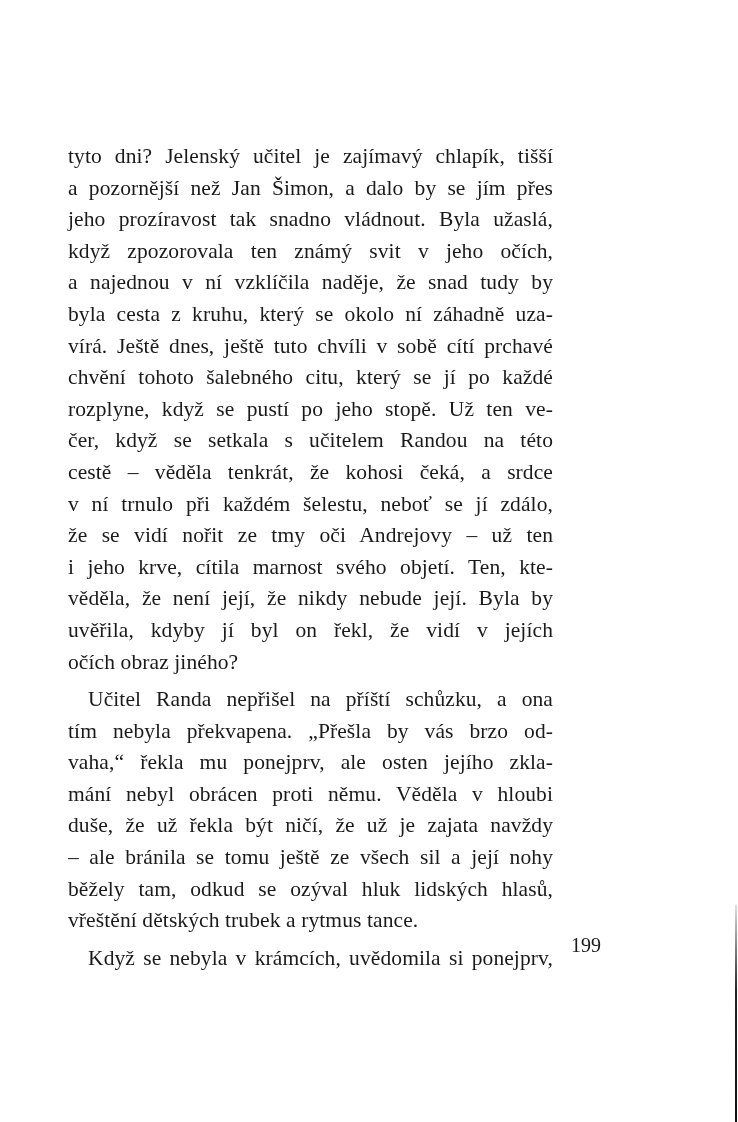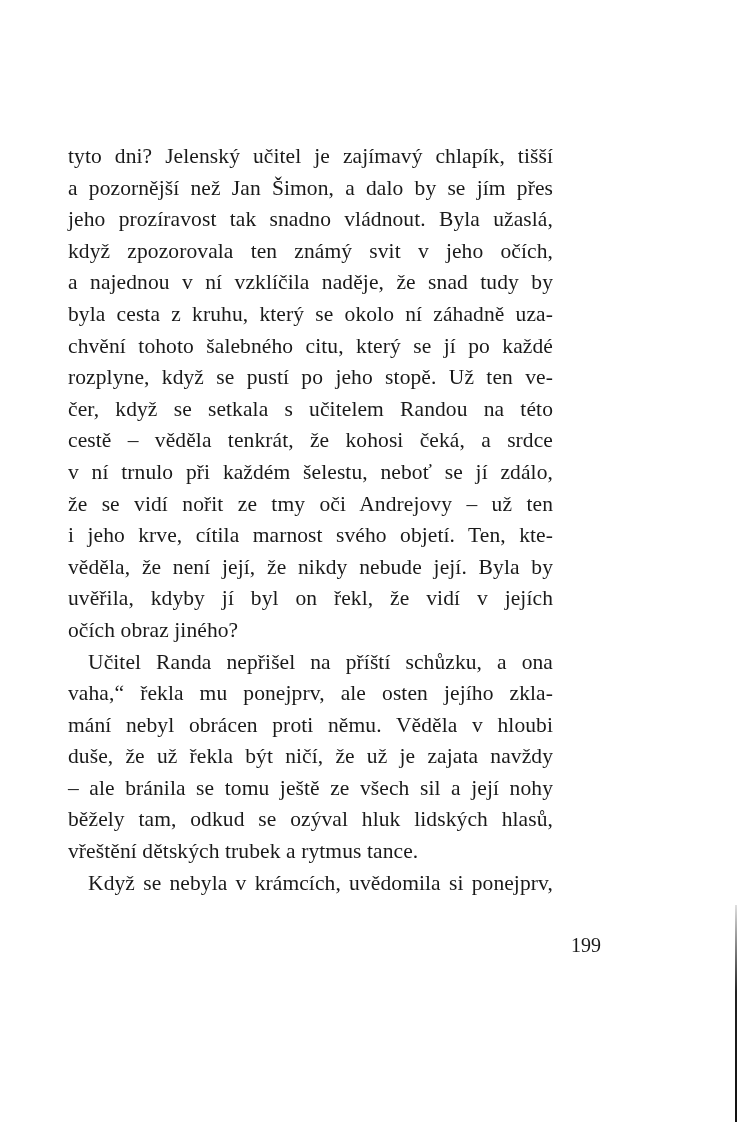--- a/index.html
+++ b/index.html
@@ -36,20 +36,21 @@
       text-align: justify;
       text-align-last: justify;
       white-space: nowrap;
       letter-spacing: 0.1px;
     }
     .line.last {
       text-align-last: left;
     }
     .line.indent {
       padding-left: 20px;
+      margin-top: 6px;
     }
     .line-inner {
       display: block;
       width: 100%;
       text-align: justify;
       text-align-last: justify;
       white-space: normal;
     }
     .line.last .line-inner {
       text-align-last: left;
@@ -93,20 +94,23 @@
       <span class="line">
           <span class="line-inner">když zpozorovala ten známý svit v jeho očích,</span>
         </span>
       <span class="line">
           <span class="line-inner">a najednou v ní vzklíčila naděje, že snad tudy by</span>
         </span>
       <span class="line">
           <span class="line-inner">byla cesta z kruhu, který se okolo ní záhadně uza-</span>
         </span>
       <span class="line">
+          <span class="line-inner">vírá. Ještě dnes, ještě tuto chvíli v sobě cítí prchavé</span>
+        </span>
+      <span class="line">
           <span class="line-inner">chvění tohoto šalebného citu, který se jí po každé</span>
         </span>
       <span class="line">
           <span class="line-inner">rozplyne, když se pustí po jeho stopě. Už ten ve-</span>
         </span>
       <span class="line">
           <span class="line-inner">čer, když se setkala s učitelem Randou na této</span>
         </span>
       <span class="line">
           <span class="line-inner">cestě – věděla tenkrát, že kohosi čeká, a srdce</span>
@@ -129,20 +133,23 @@
       <span class="line last">
           <span class="line-inner">očích obraz jiného?</span>
         </span>
     </div>
 
     <div>
       <span class="line indent">
           <span class="line-inner">Učitel Randa nepřišel na příští schůzku, a ona</span>
         </span>
       <span class="line">
+          <span class="line-inner">tím nebyla překvapena. „Přešla by vás brzo od-</span>
+        </span>
+      <span class="line">
           <span class="line-inner">vaha,“ řekla mu ponejprv, ale osten jejího zkla-</span>
         </span>
       <span class="line">
           <span class="line-inner">mání nebyl obrácen proti němu. Věděla v hloubi</span>
         </span>
       <span class="line">
           <span class="line-inner">duše, že už řekla být ničí, že už je zajata navždy</span>
         </span>
       <span class="line">
           <span class="line-inner">– ale bránila se tomu ještě ze všech sil a její nohy</span>

